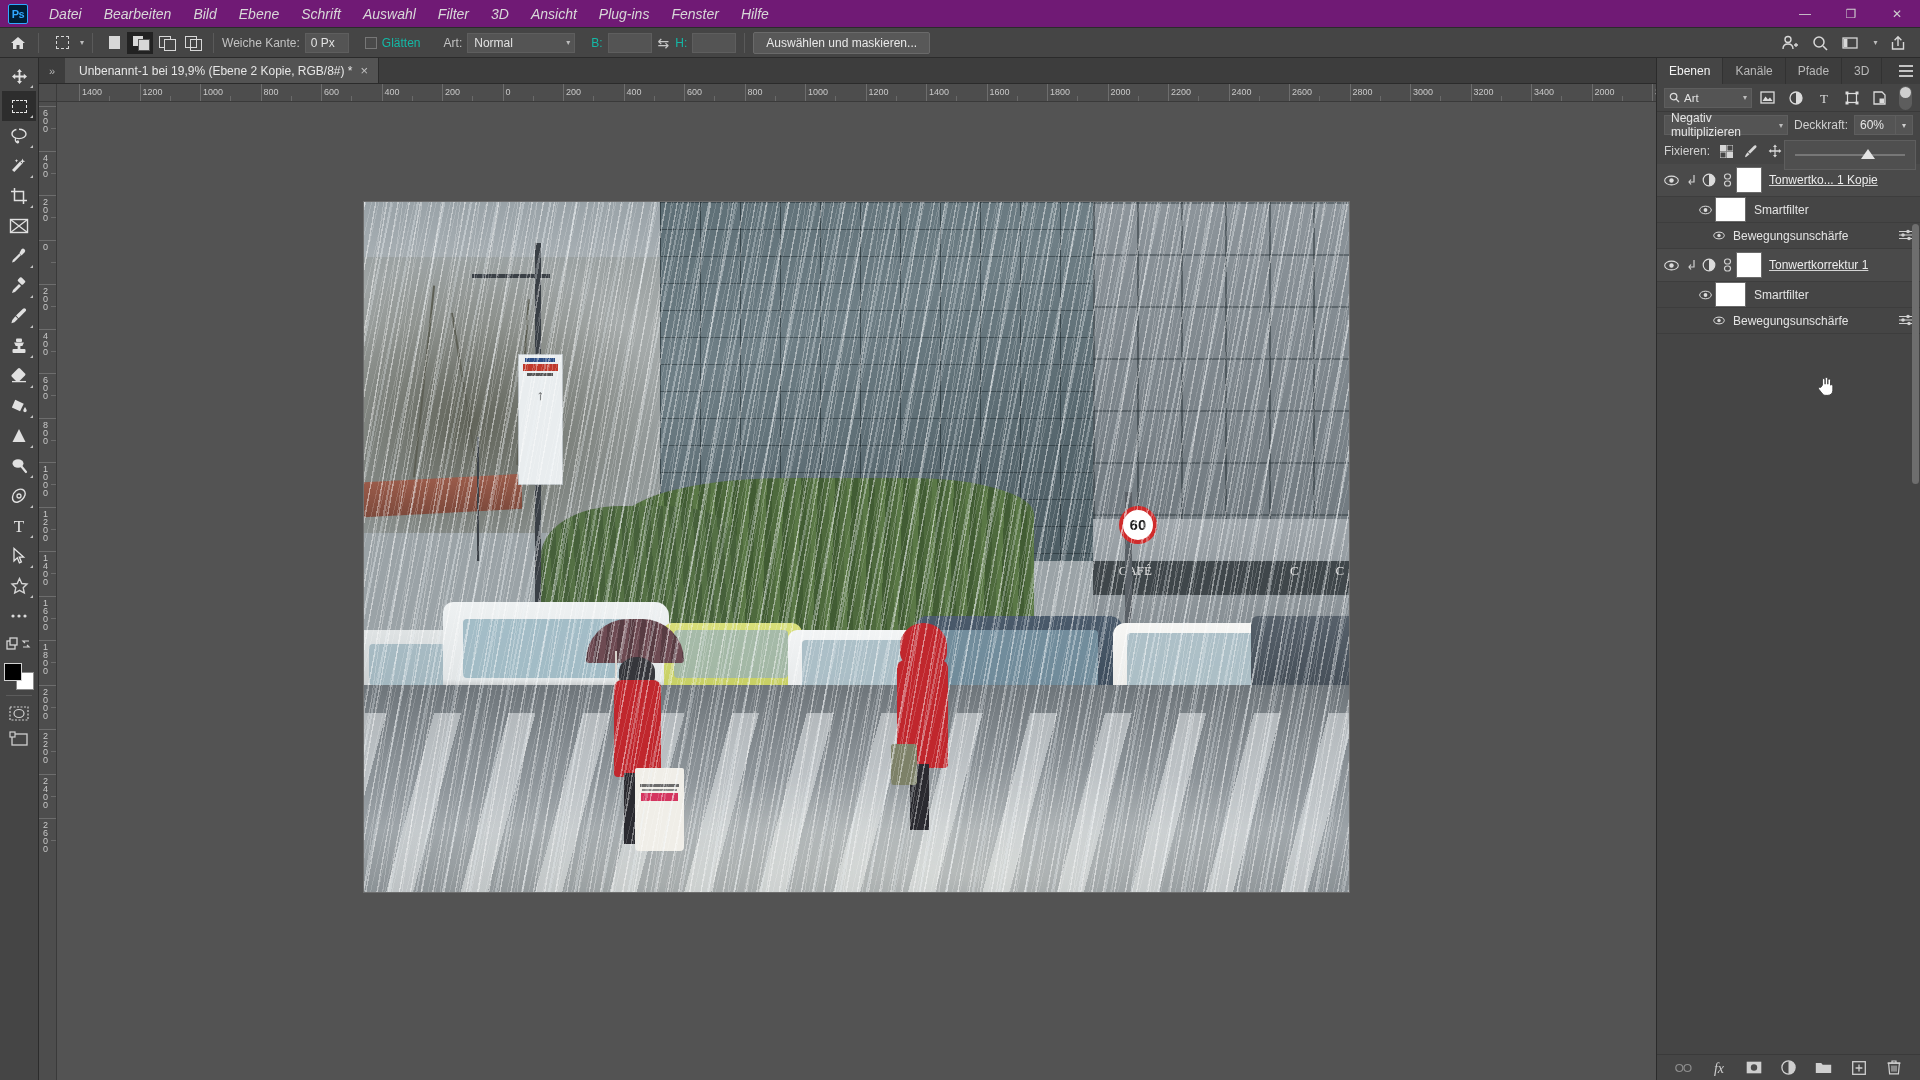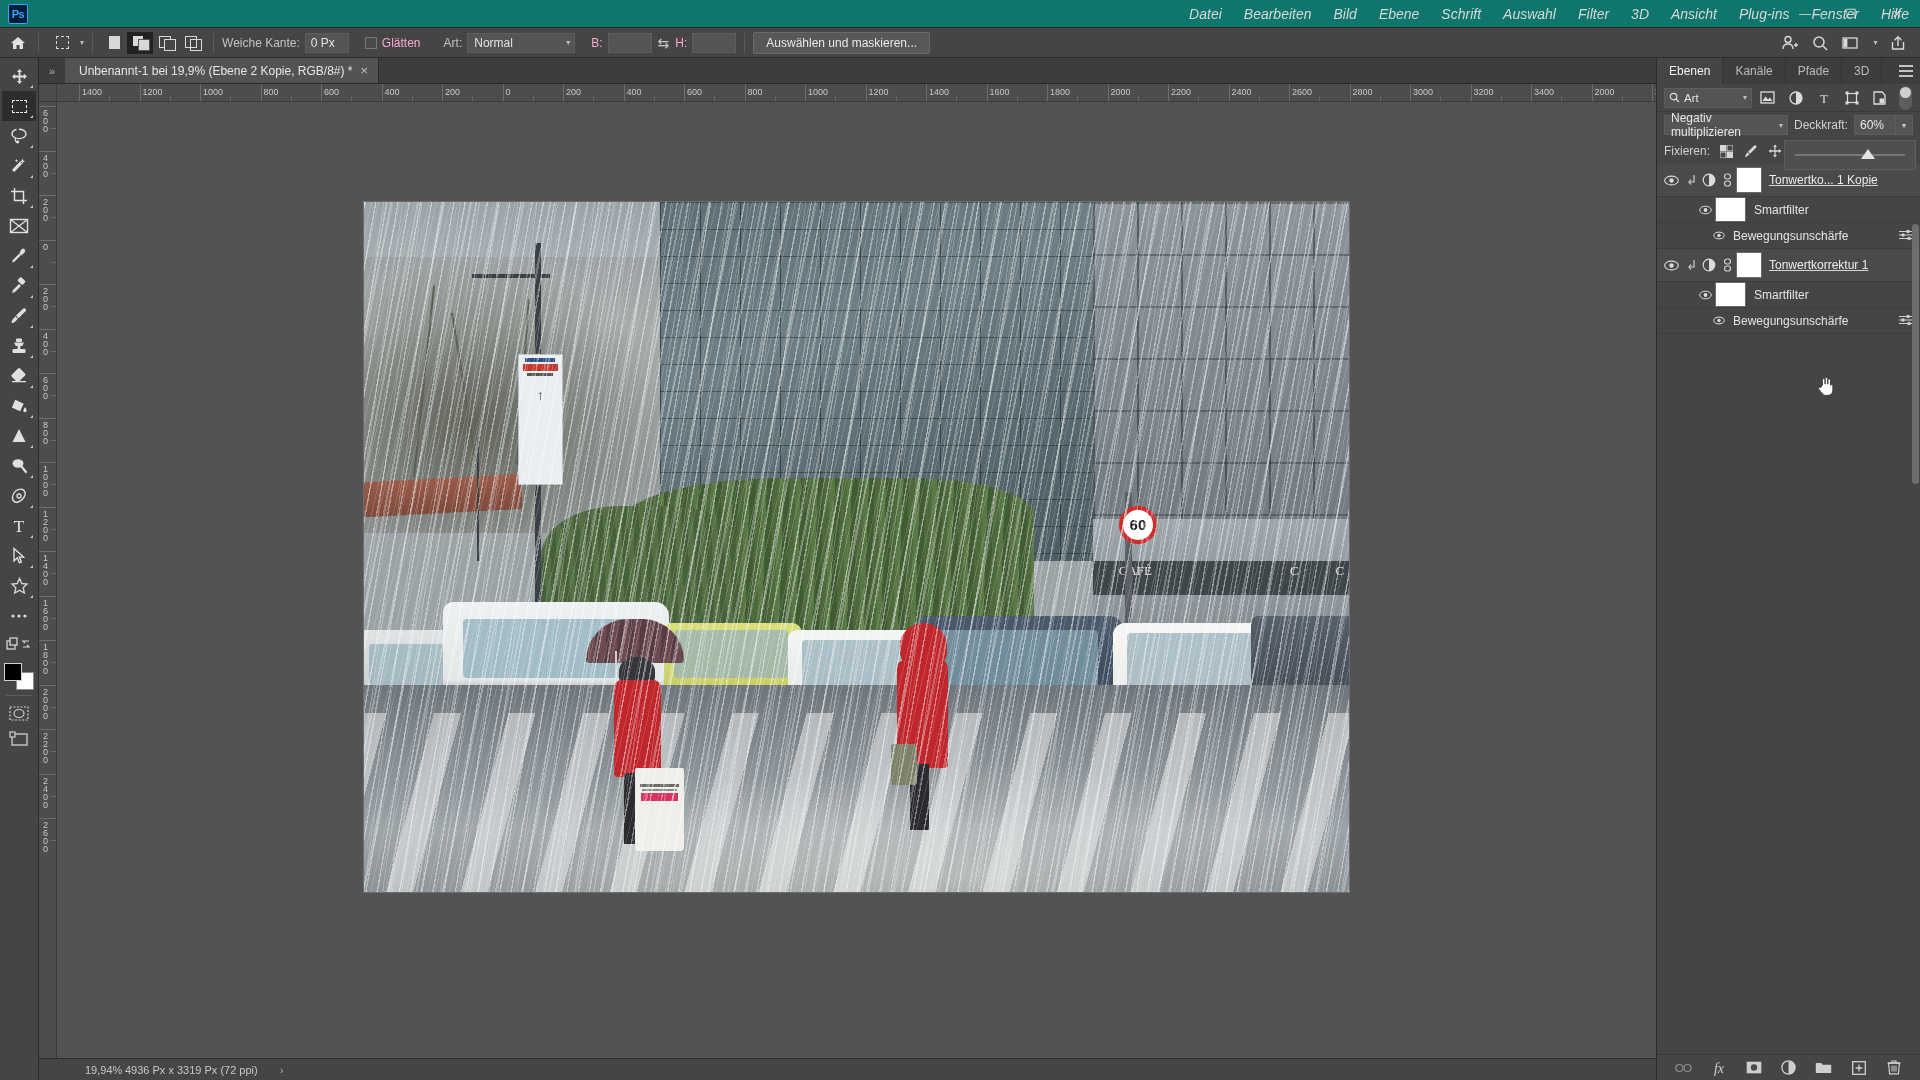--- a/index.html
+++ b/index.html
@@ -8,22 +8,22 @@
     background: #1e1e1e;
     font-family: "Liberation Sans", sans-serif;
     color: #d4d4d4;
     overflow: hidden;
     -webkit-font-smoothing: antialiased;
   }
   .app { position: relative; width: 1920px; height: 1080px; display: flex; flex-direction: column; }
 
   
   .menubar {
-    height: 28px; background: #0f766e; display: flex; align-items: center;
-    flex: 0 0 28px; border-bottom: 1px solid #2b2b2b; position: relative; justify-content: space-between;
+    height: 28px; background: #701a75; display: flex; align-items: center;
+    flex: 0 0 28px; border-bottom: 1px solid #2b2b2b; position: relative;
   }
   .ps-logo {
     width: 20px; height: 20px; margin: 0 10px 0 8px; background: #001e36;
     border: 1px solid #31a8ff; border-radius: 2px; color: #31a8ff;
     font-size: 11px; font-weight: bold; line-height: 18px; text-align: center;
     letter-spacing: -0.5px;
   }
   .menu-item {
     padding: 4px 11px; font-size: 14px; color: #d8d8d8; cursor: default;
     white-space: nowrap; line-height: 16px; font-style: italic;
@@ -59,21 +59,21 @@
   .sq-add { position: relative; width: 15px; height: 13px; }
   .sq-add:before { content:""; position:absolute; left:0; top:0; width:10px; height:10px; background:#d8d8d8;}
   .sq-add:after { content:""; position:absolute; left:5px; top:3px; width:10px; height:10px; background:#d8d8d8; border:1px solid #555;}
   .sq-sub { position: relative; width: 15px; height: 13px; }
   .sq-sub:before { content:""; position:absolute; left:0; top:0; width:10px; height:10px; border:1.4px solid #d8d8d8;}
   .sq-sub:after { content:""; position:absolute; left:5px; top:3px; width:10px; height:10px; border:1.4px solid #d8d8d8; background:#454545;}
   .sq-int { position: relative; width: 15px; height: 13px; }
   .sq-int:before { content:""; position:absolute; left:0; top:0; width:10px; height:10px; border:1.4px solid #d8d8d8;}
   .sq-int:after { content:""; position:absolute; left:5px; top:3px; width:10px; height:10px; border:1.4px solid #d8d8d8;}
   .opt-label { color: #c2c2c2; font-size: 12px; margin-right: 5px; white-space: nowrap; }
-  .opt-label.dim { color: #f9a8d4; }
+  .opt-label.dim { color: #14b8a6; }
   .opt-field {
     background: #545454; border: 1px solid #5e5e5e; color: #e2e2e2;
     height: 20px; line-height: 18px; padding: 0 5px; font-size: 12px; min-width: 44px;
   }
   .opt-field.empty { min-width: 44px; }
   .chkbox {
     width: 12px; height: 12px; border: 1px solid #777; background: #4a4a4a;
     display: inline-block; margin-right: 5px; vertical-align: middle;
   }
   .opt-select {
@@ -968,25 +968,20 @@
               <div style="position:absolute;left:53.5%;top:78.5%;width:2.6%;height:6%;background:#7d8168;border-radius:3px;"></div>
 
               <div class="rain"></div>
               <div class="rain2"></div>
             </div>
 
           </div>
         </div>
       </div>
 
-      <div class="statusbar">
-        <span class="st-zoom">19,94%</span>
-        <span class="st-dims">4936 Px x 3319 Px (72 ppi)</span>
-        <span class="st-arrow">›</span>
-      </div>
     </div>
 
     <div class="rightpanel">
       <div class="panel-tabs">
         <div class="ptab active">Ebenen</div>
         <div class="ptab">Kanäle</div>
         <div class="ptab">Pfade</div>
         <div class="ptab">3D</div>
         <div class="panel-menu">
             <i></i>

